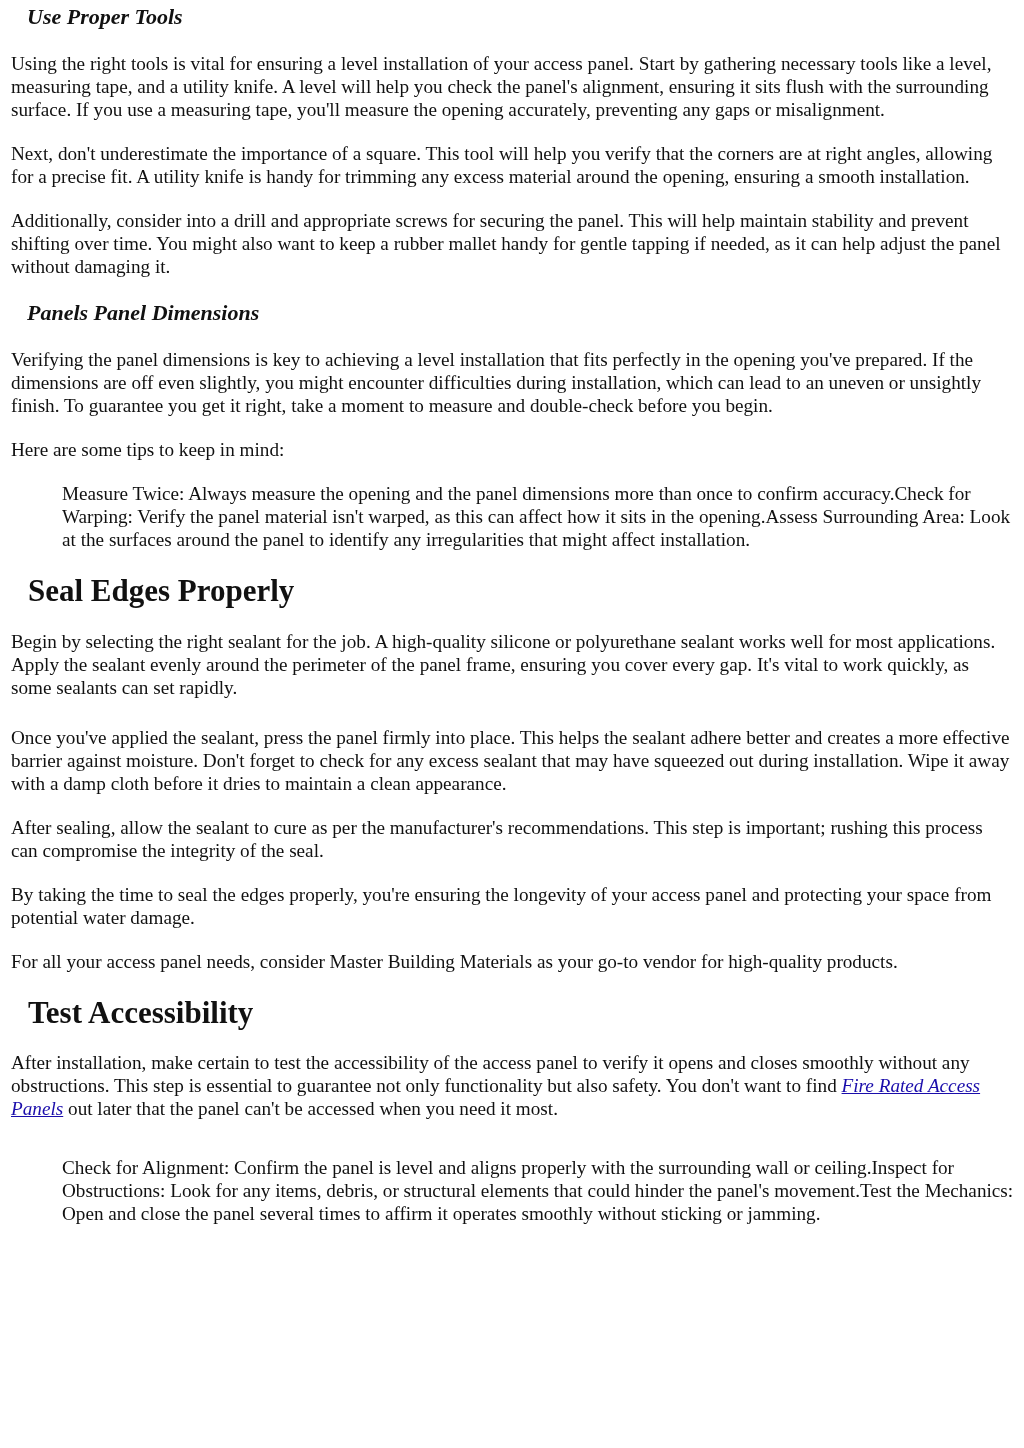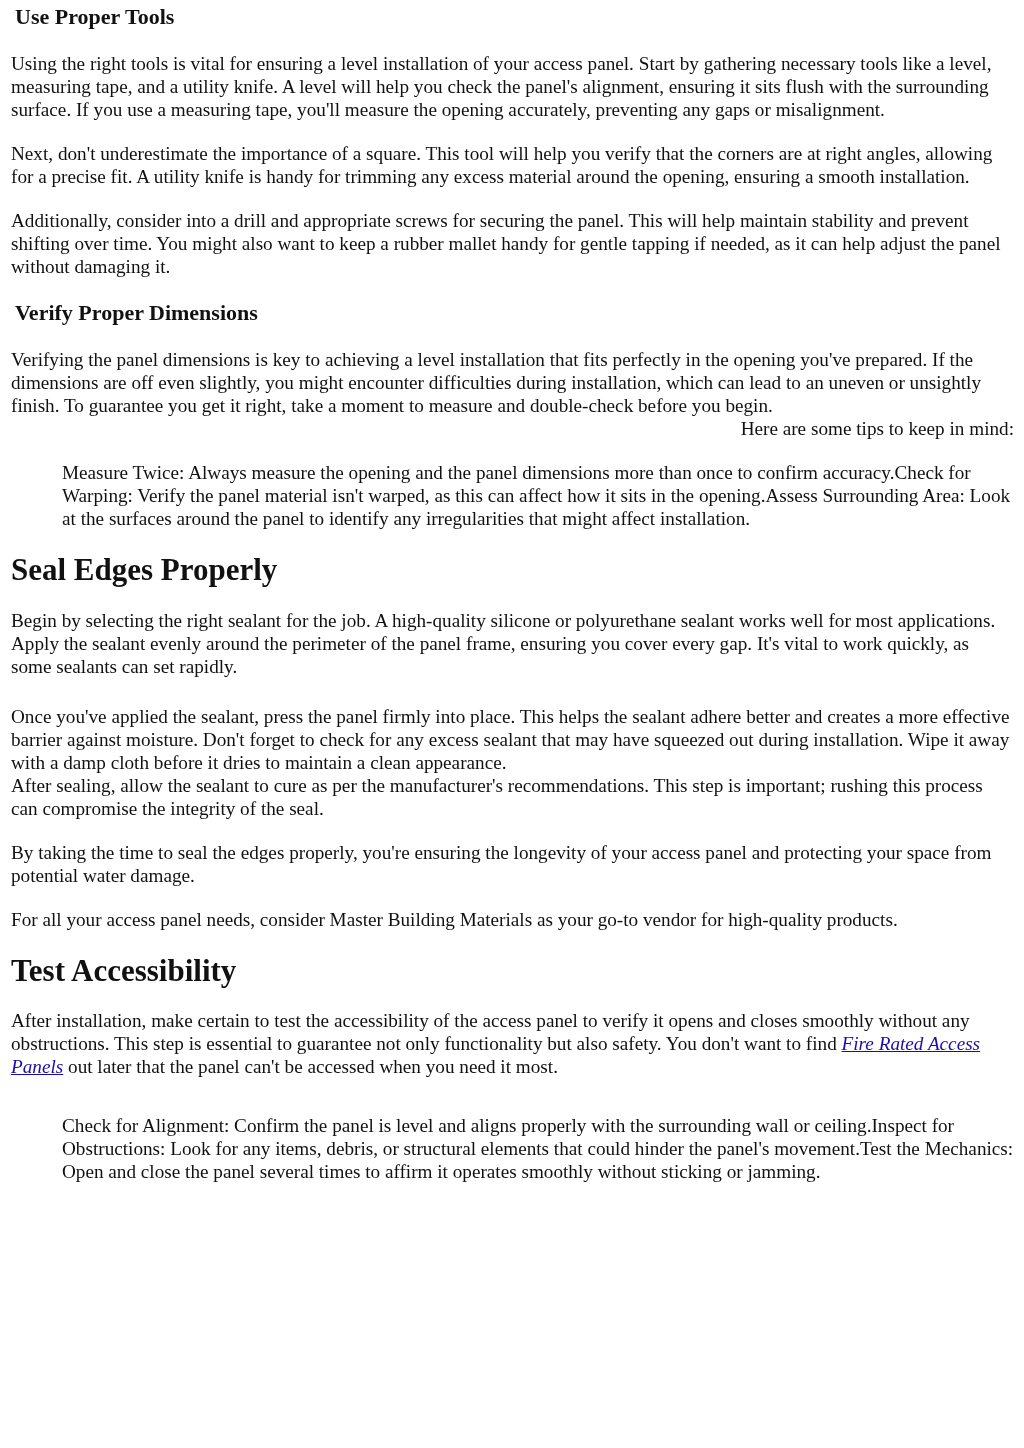--- a/index.html
+++ b/index.html
@@ -10,52 +10,53 @@
     font-family: "Liberation Serif", "DejaVu Serif", serif;
     color: #111111;
     font-size: 19.2px;
     line-height: 23px;
   }
   .page { padding: 0 10px 0 11px; }
   h3.sub {
     font-size: 22px;
     font-weight: bold;
     line-height: 28px;
-    margin: 4px;
+    margin: 16px;
     padding-top: 1px;
+    font-style: italic;
   }
   h2.sec {
     font-size: 31px;
     font-weight: bold;
     line-height: 36px;
-    margin: 0;
+    margin: 17px;
   }
   p { margin: 0; }
   .list { margin: 0 0 0 51px; }
   a.link { color: #1a0dab; font-style: italic; text-decoration: underline; }
 </style>
 </head>
 <body>
 
 <div class="page">
 
   <h3 class="sub" style="margin-top:2px;">Use Proper Tools</h3>
   <p style="margin-top:21px;">Using the right tools is vital for ensuring a level installation of your access panel. Start by gathering necessary tools like a level, measuring tape, and a utility knife. A level will help you check the panel's alignment, ensuring it sits flush with the surrounding surface. If you use a measuring tape, you'll measure the opening accurately, preventing any gaps or misalignment.</p>
   <p style="margin-top:21px;">Next, don't underestimate the importance of a square. This tool will help you verify that the corners are at right angles, allowing for a precise fit. A utility knife is handy for trimming any excess material around the opening, ensuring a smooth installation.</p>
   <p style="margin-top:21px;">Additionally, consider into a drill and appropriate screws for securing the panel. This will help maintain stability and prevent shifting over time. You might also want to keep a rubber mallet handy for gentle tapping if needed, as it can help adjust the panel without damaging it.</p>
 
-  <h3 class="sub" style="margin-top:20px;">Verify Proper Dimensions</h3>
+  <h3 class="sub" style="margin-top:20px;">Panels Panel Dimensions</h3>
   <p style="margin-top:21px;">Verifying the panel dimensions is key to achieving a level installation that fits perfectly in the opening you've prepared. If the dimensions are off even slightly, you might encounter difficulties during installation, which can lead to an uneven or unsightly finish. To guarantee you get it right, take a moment to measure and double-check before you begin.</p>
-  <p style="text-align:right;">Here are some tips to keep in mind:</p>
+  <p style="margin-top:21px;">Here are some tips to keep in mind:</p>
   <div class="list" style="margin-top:21px;">Measure Twice: Always measure the opening and the panel dimensions more than once to confirm accuracy.Check for Warping: Verify the panel material isn't warped, as this can affect how it sits in the opening.Assess Surrounding Area: Look at the surfaces around the panel to identify any irregularities that might affect installation.</div>
 
   <h2 class="sec" style="margin-top:22px;">Seal Edges Properly</h2>
   <p style="margin-top:21px;">Begin by selecting the right sealant for the job. A high-quality silicone or polyurethane sealant works well for most applications. Apply the sealant evenly around the perimeter of the panel frame, ensuring you cover every gap. It's vital to work quickly, as some sealants can set rapidly.</p>
   <p style="margin-top:27px;">Once you've applied the sealant, press the panel firmly into place. This helps the sealant adhere better and creates a more effective barrier against moisture. Don't forget to check for any excess sealant that may have squeezed out during installation. Wipe it away with a damp cloth before it dries to maintain a clean appearance.</p>
-  <p style="">After sealing, allow the sealant to cure as per the manufacturer's recommendations. This step is important; rushing this process can compromise the integrity of the seal.</p>
+  <p style="margin-top:21px;">After sealing, allow the sealant to cure as per the manufacturer's recommendations. This step is important; rushing this process can compromise the integrity of the seal.</p>
   <p style="margin-top:21px;">By taking the time to seal the edges properly, you're ensuring the longevity of your access panel and protecting your space from potential water damage.</p>
   <p style="margin-top:21px;">For all your access panel needs, consider Master Building Materials as your go-to vendor for high-quality products.</p>
 
   <h2 class="sec" style="margin-top:22px;">Test Accessibility</h2>
   <p style="margin-top:20px;"><span>After installation, make certain to test the accessibility of the access panel to verify it opens and closes smoothly without any obstructions. This step is essential to guarantee not only functionality but also safety. You don't want to find </span><a class="link" href="#">Fire Rated Access Panels</a><span> out later that the panel can't be accessed when you need it most.</span></p>
   <div class="list" style="margin-top:36px;">Check for Alignment: Confirm the panel is level and aligns properly with the surrounding wall or ceiling.Inspect for Obstructions: Look for any items, debris, or structural elements that could hinder the panel's movement.Test the Mechanics: Open and close the panel several times to affirm it operates smoothly without sticking or jamming.</div>
 
 
 </div>
 

